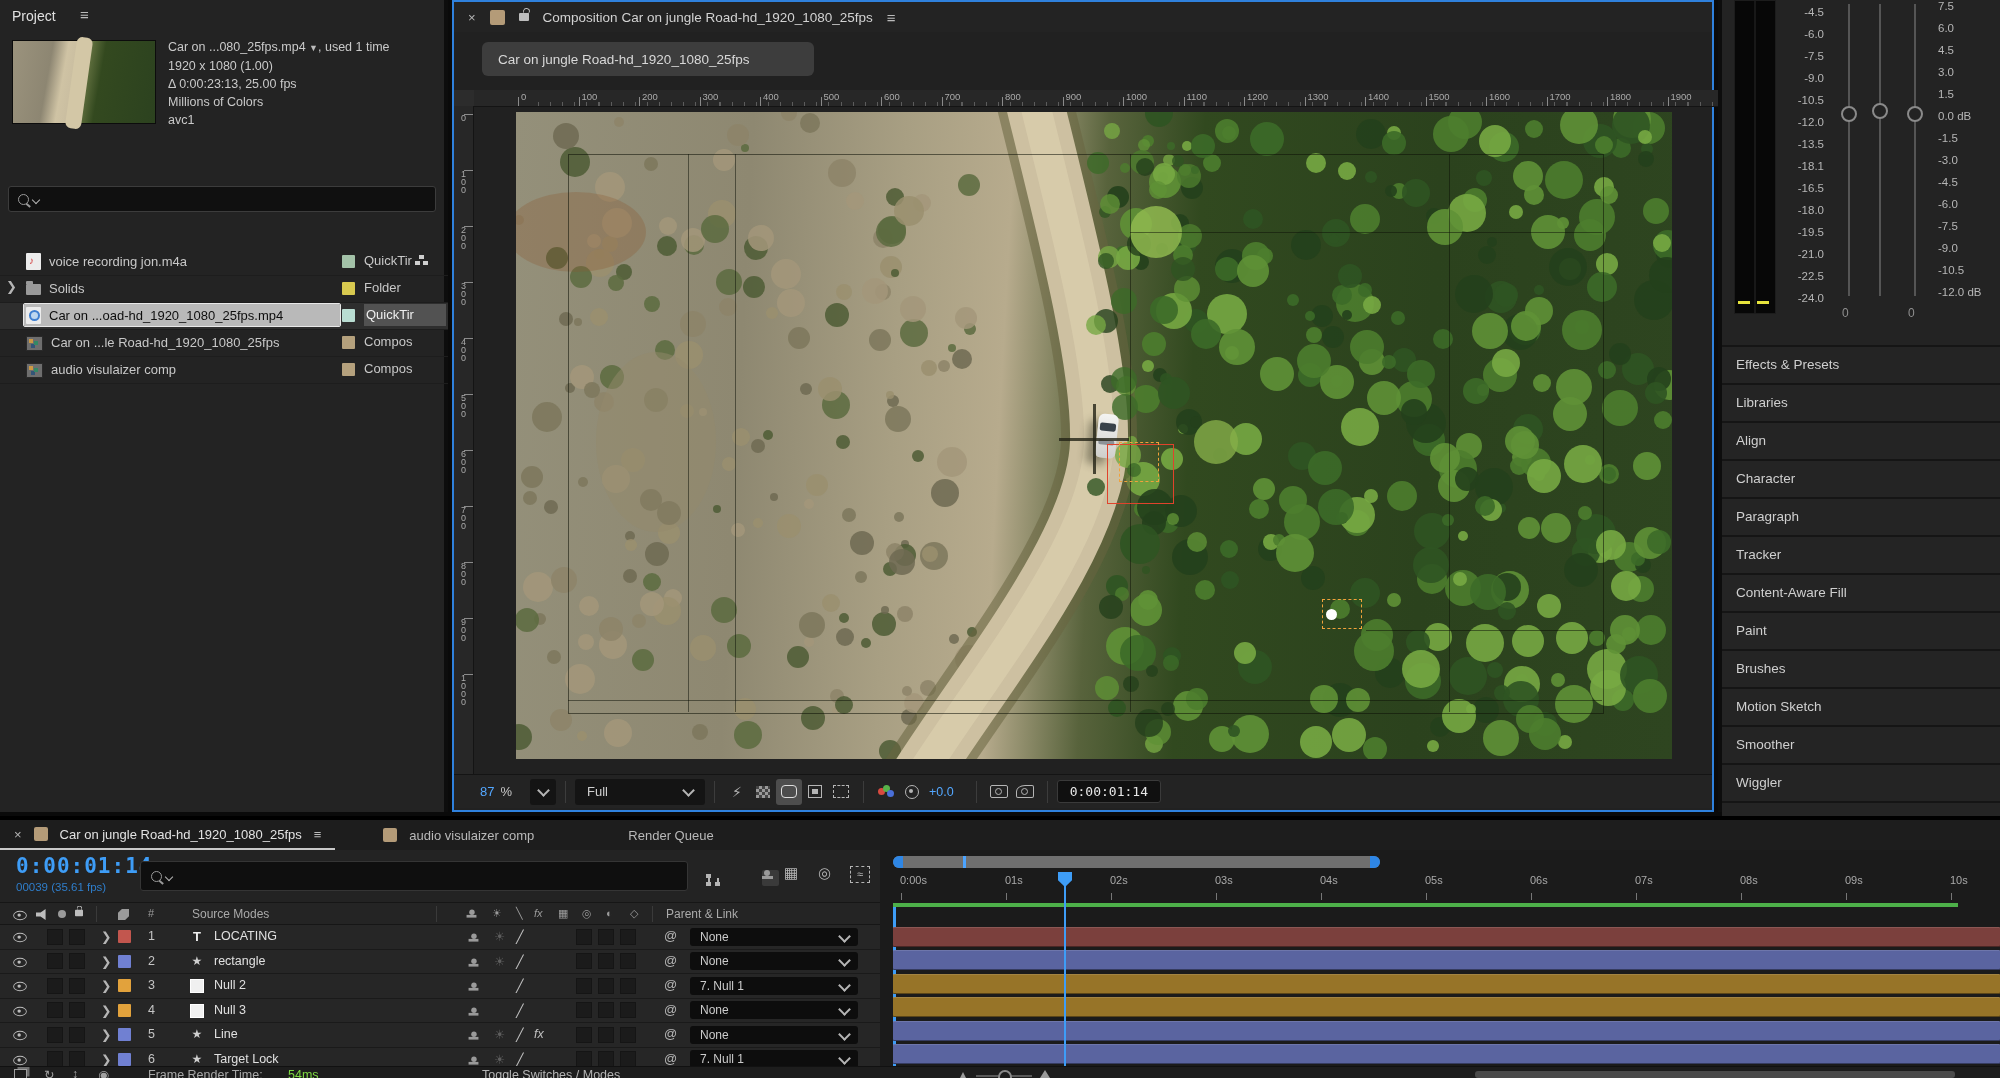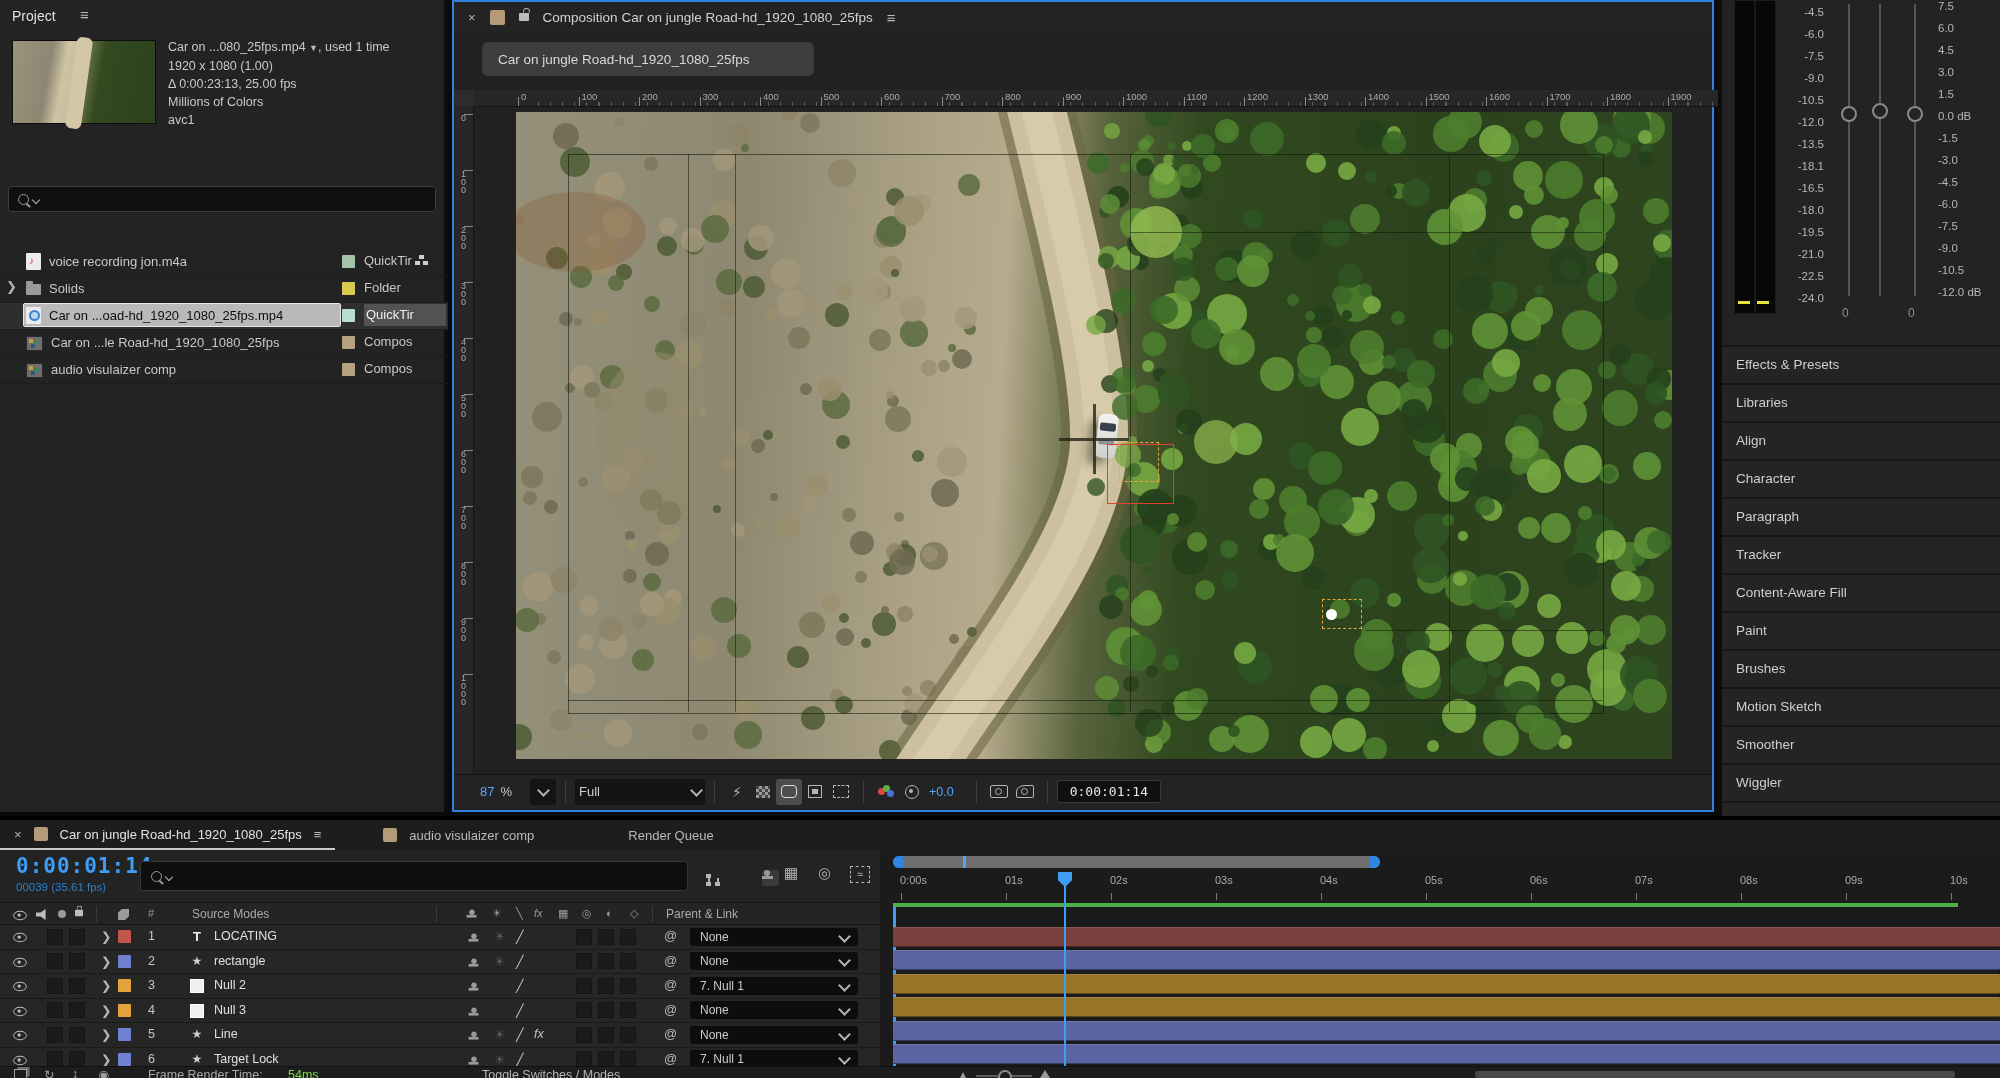--- a/index.html
+++ b/index.html
@@ -793,21 +793,21 @@
       <div class="abs" style="left:806px;top:487px;width:38px;height:28px;border:1.5px dashed #f2a33c;"></div>
     </div>
 
     <div class="abs" style="left:0;top:772px;width:100%;height:34px;background:#232323;border-top:1px solid #141414;display:flex;align-items:center;padding-left:26px;box-sizing:border-box;">
       <span style="color:#53a7ff;font-size:13px;">87</span>
       <span style="margin-left:6px;color:#c5c5c5;">%</span>
       <span class="tbtn well" style="margin-left:18px;">
           <span class="chev"></span>
         </span>
       <span class="vt-sep"></span>
-      <span class="tbtn well" style="width:130px;justify-content:space-between;padding:0 4px;box-sizing:border-box;">
+      <span class="tbtn well" style="width:130px;justify-content:space-between;padding:0 12px;box-sizing:border-box;">
         <span style="color:#cfcfcf;">Full</span>
           <span class="chev"></span>
       </span>
       <span class="vt-sep"></span>
       <span class="tbtn" style="font-size:14px;color:#b5b5b5;">⚡</span>
       <span class="tbtn">
           <span class="i-checker"></span>
         </span>
       <span class="tbtn lit">
           <span style="width:14px;height:11px;border:1.5px solid #ddd;border-radius:4px;display:inline-block;"></span>

